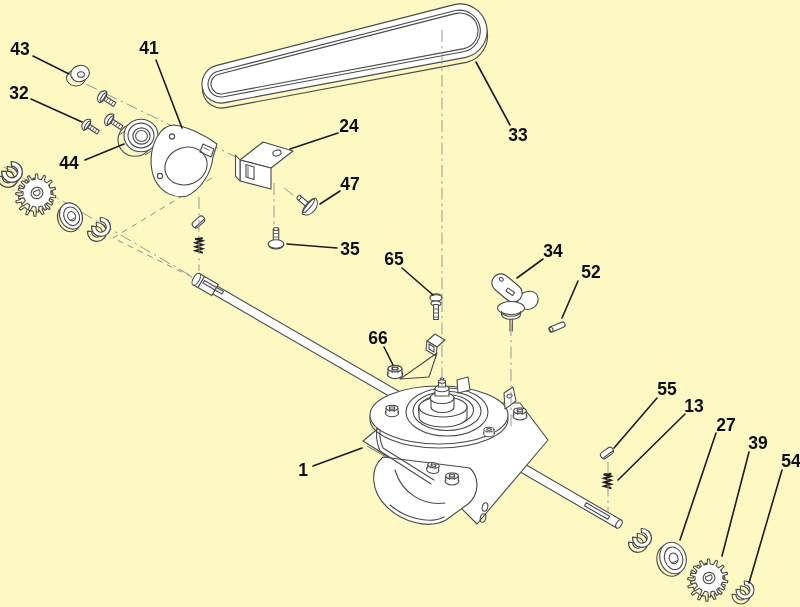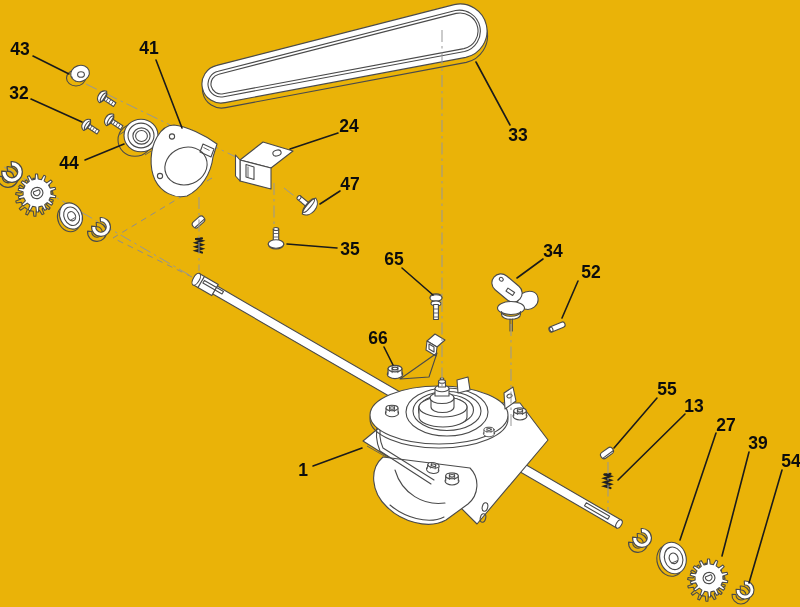--- a/index.html
+++ b/index.html
@@ -1,16 +1,16 @@
 <!DOCTYPE html>
 <html><head>
 <meta charset="utf-8">
 <style>
   html,body{margin:0;padding:0;background:#fff;}
-  .canvas{position:relative;width:800px;height:607px;background:#eab308;overflow:hidden;
+  .canvas{position:relative;width:800px;height:607px;background:#fef9c3;overflow:hidden;
           font-family:"Liberation Sans", sans-serif;}
   svg{display:block;}
   .part{fill:#ffffff;stroke:#4a4a4a;stroke-width:1.1;stroke-linejoin:round;stroke-linecap:round;}
   .partline{fill:none;stroke:#4a4a4a;stroke-width:1.1;stroke-linejoin:round;stroke-linecap:round;}
   .thin{fill:none;stroke:#5a5a5a;stroke-width:0.9;}
   .dark{fill:none;stroke:#222;stroke-width:2.1;stroke-linecap:round;}
   .centerline{fill:none;stroke:#979797;stroke-width:1;stroke-dasharray:12 4 2.5 4;}
   .phantom{fill:none;stroke:#8d8d8d;stroke-width:1;stroke-dasharray:6 5;}
   .leader{stroke:#1b1b1b;stroke-width:1.6;stroke-linecap:round;}
   .callout-num{font-family:"Liberation Sans", sans-serif;font-weight:bold;font-size:17.5px;fill:#0d0d0d;text-anchor:middle;}

